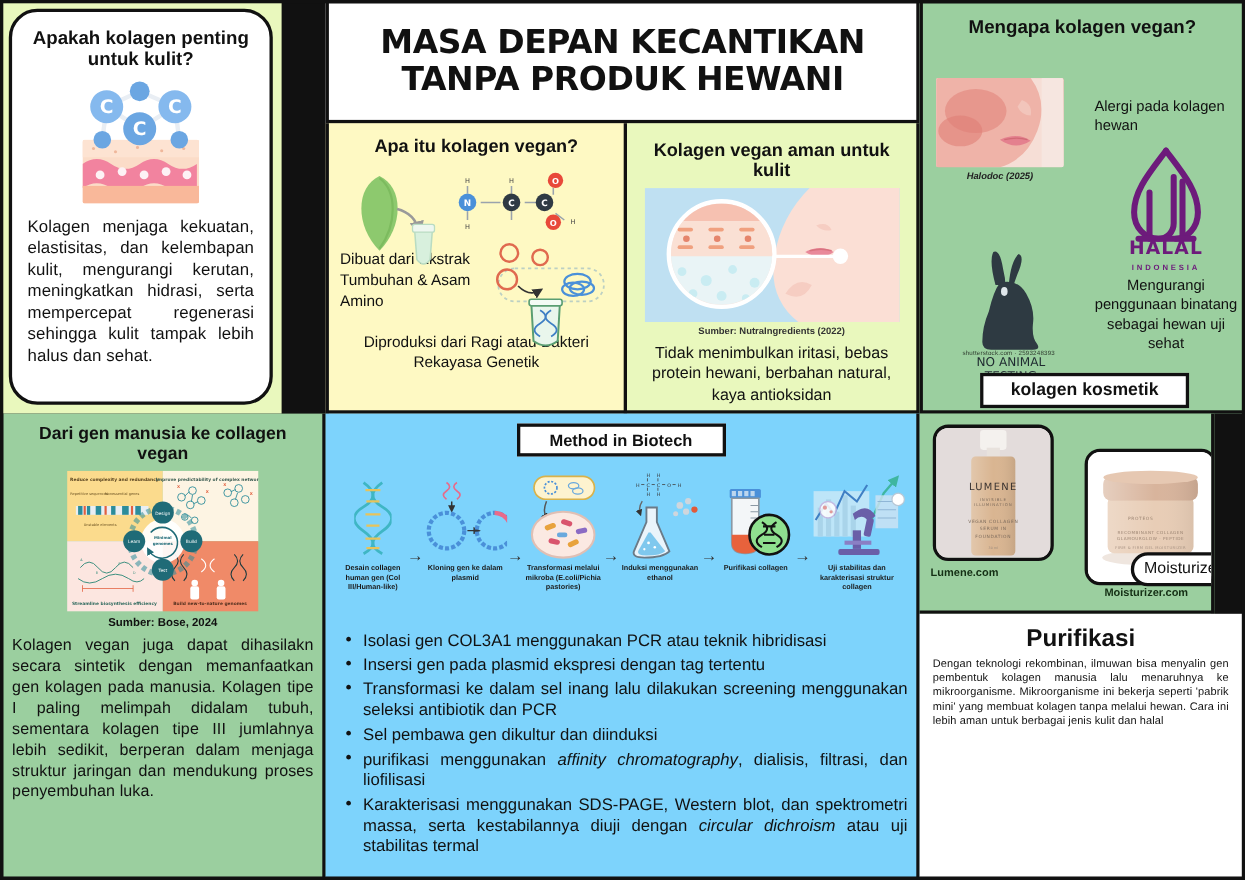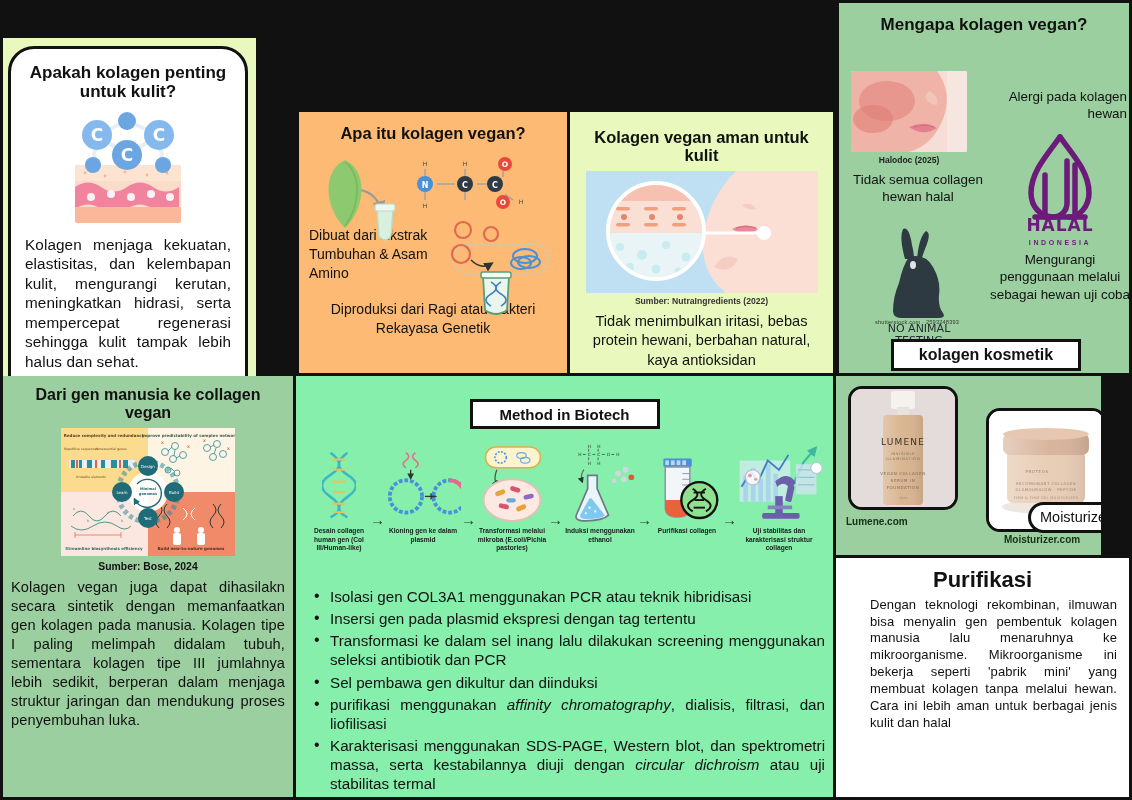--- a/index.html
+++ b/index.html
@@ -16,21 +16,20 @@
   }
 
   
   .panel { position: absolute; overflow: hidden; }
 
   
   #p-kolagen-penting {
     left: 0; top: 0; width: 256px; height: 376px;
     background: #e9f8bd;
     padding: 8px;
-    margin-top: 38px;
   }
   .white-card {
     width: 100%; height: 100%;
     background: #fff;
     border: 3px solid #111;
     border-radius: 26px;
     padding: 10px 14px;
     display: flex; flex-direction: column; align-items: center;
   }
   .h-bold {
@@ -57,21 +56,21 @@
   #title-text {
     font-family: "DejaVu Sans", sans-serif;
     font-weight: 700; font-size: 30px; line-height: 1.12;
     text-align: center; color: #111; letter-spacing: -.4px;
     padding: 0 14px; text-transform: uppercase;
   }
 
   
   #p-apaitu {
     left: 296px; top: 112px; width: 274px; height: 264px;
-    background: #fdba74; border: 3px solid #111; border-top: none;
+    background: #fef9c3; border: 3px solid #111; border-top: none;
     padding: 8px 10px;
   }
   #t-apaitu { font-size: 16.5px; margin: 4px 0 2px; }
   .small-body { font-size: 14px; line-height: 1.34; color: #111; text-align: center; }
 
   
   #p-aman {
     left: 570px; top: 112px; width: 266px; height: 264px;
     background: #e9f8bd; border: 3px solid #111; border-top: none; border-left: none;
     padding: 8px 10px;
@@ -85,26 +84,26 @@
     background: #9bcf9f; border: 3px solid #111; padding: 6px 8px;
   }
   #t-mengapa { font-size: 17px; margin-top: 6px; }
 
   .face-photo {
     position: absolute; left: 12px; top: 68px; width: 116px; height: 81px;
     border-radius: 2px; overflow: hidden;
     background: linear-gradient(150deg,#f3cfc8 0%,#efb3a8 25%,#e59a92 48%,#f0c0b4 70%,#f7dcd4 100%);
   }
   #cap-halodoc { position: absolute; left: 12px; top: 152px; width: 116px; font-size: 8.5px;
-     text-align: center; color: #222; font-weight: 700; }
+     text-align: center; color: #222; font-weight: 700; font-style: italic; }
   #txt-tidaksemua { position: absolute; left: 6px; top: 168px; width: 146px;
      font-size: 13.4px; line-height: 1.3; text-align: center; color: #111; }
 
   #txt-alergi { position: absolute; left: 156px; top: 85px; width: 132px;
-     font-size: 13.4px; line-height: 1.3; text-align: right; color: #111; }
+     font-size: 13.4px; line-height: 1.3; text-align: left; color: #111; }
 
   .halal-logo { position: absolute; left: 166px; top: 128px; width: 110px; height: 108px; }
   .no-animal  { position: absolute; left: 40px; top: 222px; width: 80px; height: 96px; }
   #cap-shutter { position: absolute; left: 18px; top: 316px; width: 120px;
      font-size: 5.6px; color: #2e3b2e; text-align: center; letter-spacing: .2px; }
 
   #txt-mengurangi { position: absolute; left: 150px; top: 248px; width: 142px;
      font-size: 13.4px; line-height: 1.3; text-align: center; color: #111; }
 
   #badge-kosmetik {
@@ -121,22 +120,22 @@
     padding: 6px 8px;
   }
   #t-gen { font-size: 16px; margin-top: 4px; }
   .quad-diagram { width: 174px; height: 128px; margin: 6px auto 0; position: relative; }
   #cap-bose { font-size: 10.4px; text-align: center; color: #111; font-weight: 600; margin-top: 5px; }
   #txt-gen { font-size: 14.6px; line-height: 1.3; margin-top: 6px; }
 
   
   #p-method {
     left: 296px; top: 376px; width: 540px; height: 424px;
-    background: #86efac; border: 3px solid #111; border-top: none; border-left: none;
-    padding: 18px 8px;
+    background: #7dd3fc; border: 3px solid #111; border-top: none; border-left: none;
+    padding: 4px 8px;
   }
   #badge-method {
     width: 190px; height: 30px; margin: 5px auto 0;
     background: #fff; border: 3px solid #111;
     display: flex; align-items: center; justify-content: center;
     font-weight: 700; font-size: 15px; color: #111;
   }
   .flow { position: relative; width: 100%; height: 140px; margin-top: 8px; }
   .flow-row { display: flex; align-items: flex-start; justify-content: space-between; padding: 0 4px; }
   .flow-step { width: 84px; display: flex; flex-direction: column; align-items: center; }
@@ -175,21 +174,21 @@
   #cap-lumene { position: absolute; left: 10px; top: 140px; font-size: 10px; color: #153015; font-weight: 700; }
   #cap-wardah { position: absolute; left: 168px; top: 158px; font-size: 10px; color: #153015; font-weight: 600; }
 
   
   #p-kesimpulan {
     left: 836px; top: 558px; width: 296px; height: 242px;
     background: #fff; border: 3px solid #111; border-top: none; border-left: none;
     padding: 6px 12px 6px 12px;
   }
   #t-kesimpulan { font-size: 22px; margin: 4px 0 4px; }
-  #txt-kesimpulan { font-size: 13px; line-height: 1.3; margin-left: 22px; }
+  #txt-kesimpulan { font-size: 10px; line-height: 1.3; }
 
   
   .frame { position: absolute; inset: 0; border: 3px solid #111; pointer-events: none; }
 </style>
 </head>
 <body>
 
 <div class="poster">
 
   <div class="panel" id="p-kolagen-penting">
@@ -239,20 +238,23 @@
             <circle cx="60" cy="48" r="15" fill="#6ba6e2"></circle>
             <text x="60" y="54" font-family="DejaVu Sans" font-size="17" font-weight="700" fill="#fff" text-anchor="middle">C</text>
           </g>
         </svg>
       </div>
 
       <div class="body-just" id="txt-penting">Kolagen menjaga kekuatan, elastisitas, dan kelembapan kulit, mengurangi kerutan, meningkatkan hidrasi, serta mempercepat regenerasi sehingga kulit tampak lebih halus dan sehat.</div>
     </div>
   </div>
 
+  <div class="panel" id="p-title">
+    <div id="title-text">MASA DEPAN KECANTIKAN TANPA PRODUK HEWANI</div>
+  </div>
 
   <div class="panel" id="p-apaitu">
     <div class="h-bold" id="t-apaitu">Apa itu kolagen vegan?</div>
 
     <div style="position:relative;height:108px">
       <svg viewBox="0 0 254 108" width="254" height="108">
 
         <path d="M36 16 C58 26 58 62 36 84 C14 62 14 26 36 16 Z" fill="#8dc96e"></path>
         <path d="M36 18 C52 30 52 60 36 82" stroke="#7cbb5e" stroke-width="2" fill="none"></path>
 
@@ -388,21 +390,20 @@
         <path d="M0 0 h86 q16 22 6 48 q-10 26 -34 33 H0 Z" fill="#efb3a8"></path>
         <ellipse cx="36" cy="30" rx="28" ry="20" fill="#e48d84" opacity=".75"></ellipse>
         <ellipse cx="22" cy="48" rx="20" ry="14" fill="#e07f77" opacity=".6"></ellipse>
         <path d="M78 20 q10 4 8 14 q-8 0 -12 -8z" fill="#f2c5bb"></path>
         <path d="M58 56 q16 -7 28 1 q-14 9 -28 -1z" fill="#e4808e"></path>
         <path d="M62 56 q12 -3 21 0" stroke="#d16a75" stroke-width="1.2" fill="none"></path>
         <rect x="96" y="0" width="20" height="81" fill="#f6e6e0"></rect>
       </svg>
     </div>
     <div id="cap-halodoc">Halodoc (2025)</div>
-    <div id="txt-tidaksemua">Tidak semua collagen hewan halal</div>
 
     <div id="txt-alergi">Alergi pada kolagen hewan</div>
 
     <div class="halal-logo">
       <svg viewBox="0 0 110 108" width="110" height="108">
         <g fill="none" stroke="#6d1b7b" stroke-width="5.5" stroke-linecap="round">
           <path d="M55 6 C40 26 26 42 26 62 C26 76 36 86 48 86 C56 86 62 80 62 72 L62 30"></path>
           <path d="M55 6 C70 26 84 42 84 62 C84 76 74 86 64 86"></path>
           <path d="M40 44 L40 86"></path>
           <path d="M70 34 L70 86"></path>
@@ -423,21 +424,21 @@
         <ellipse cx="34" cy="40" rx="3" ry="4" fill="#dfe6ea"></ellipse>
       </svg>
       <div style="text-align:center;font-family:'DejaVu Sans',sans-serif;font-weight:400;font-size:11px;line-height:1.05;color:#1f2a30;margin-top:-2px">
         <div>NO ANIMAL</div>
         <div>TESTING</div>
       </div>
     </div>
 
     <div id="cap-shutter">shutterstock.com · 2593248393</div>
 
-    <div id="txt-mengurangi">Mengurangi penggunaan melalui sebagai hewan uji coba</div>
+    <div id="txt-mengurangi">Mengurangi penggunaan binatang sebagai hewan uji sehat</div>
 
     <div id="badge-kosmetik">kolagen kosmetik</div>
   </div>
 
   <div class="panel" id="p-gen">
     <div class="h-bold" id="t-gen">Dari gen manusia ke collagen vegan</div>
 
     <div class="quad-diagram">
       <svg viewBox="0 0 174 128" width="174" height="128">
         <rect x="0" y="0" width="87" height="64" fill="#fbdb8d"></rect>

